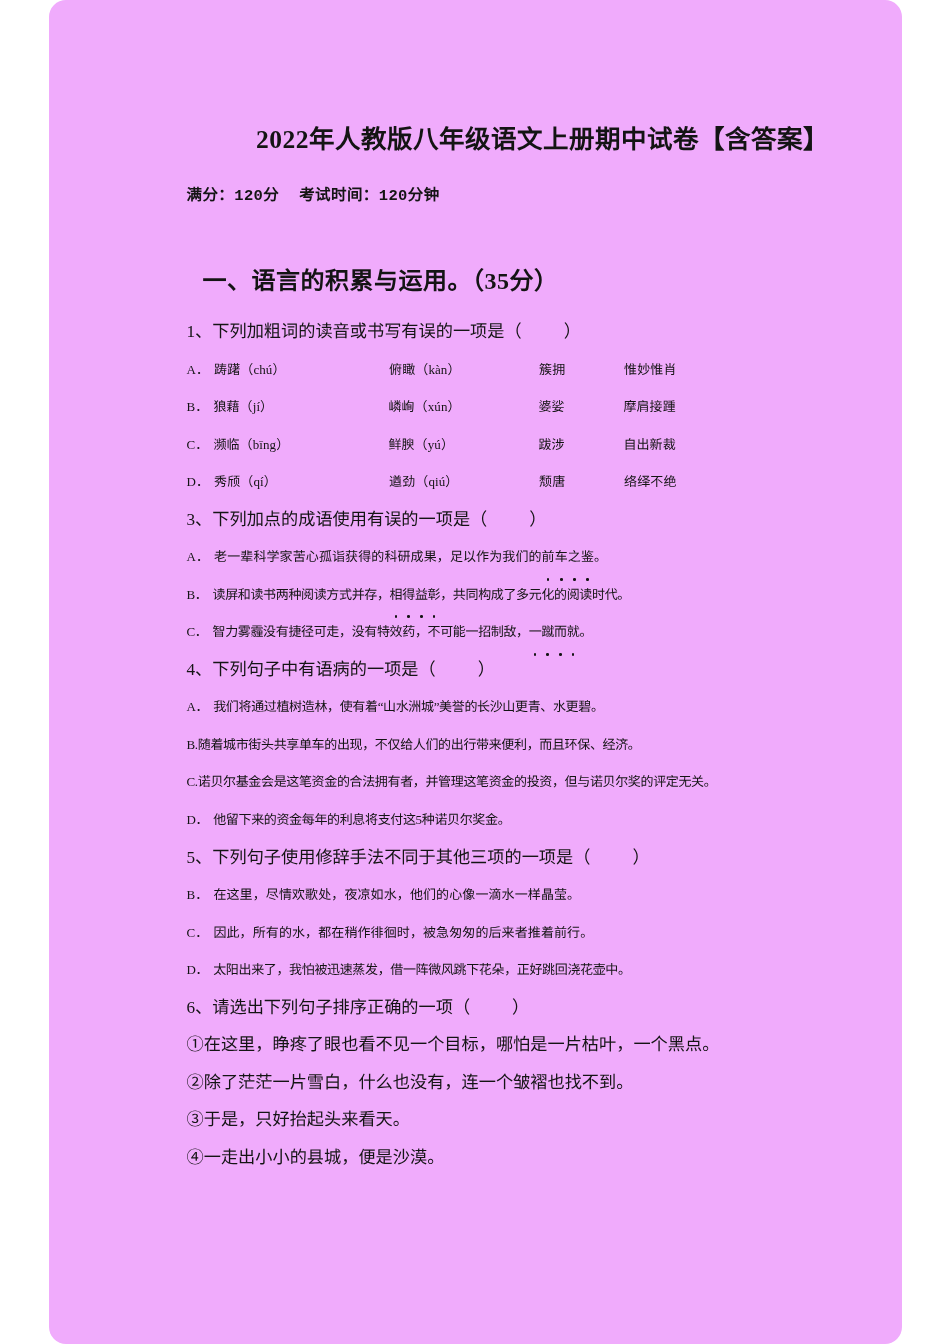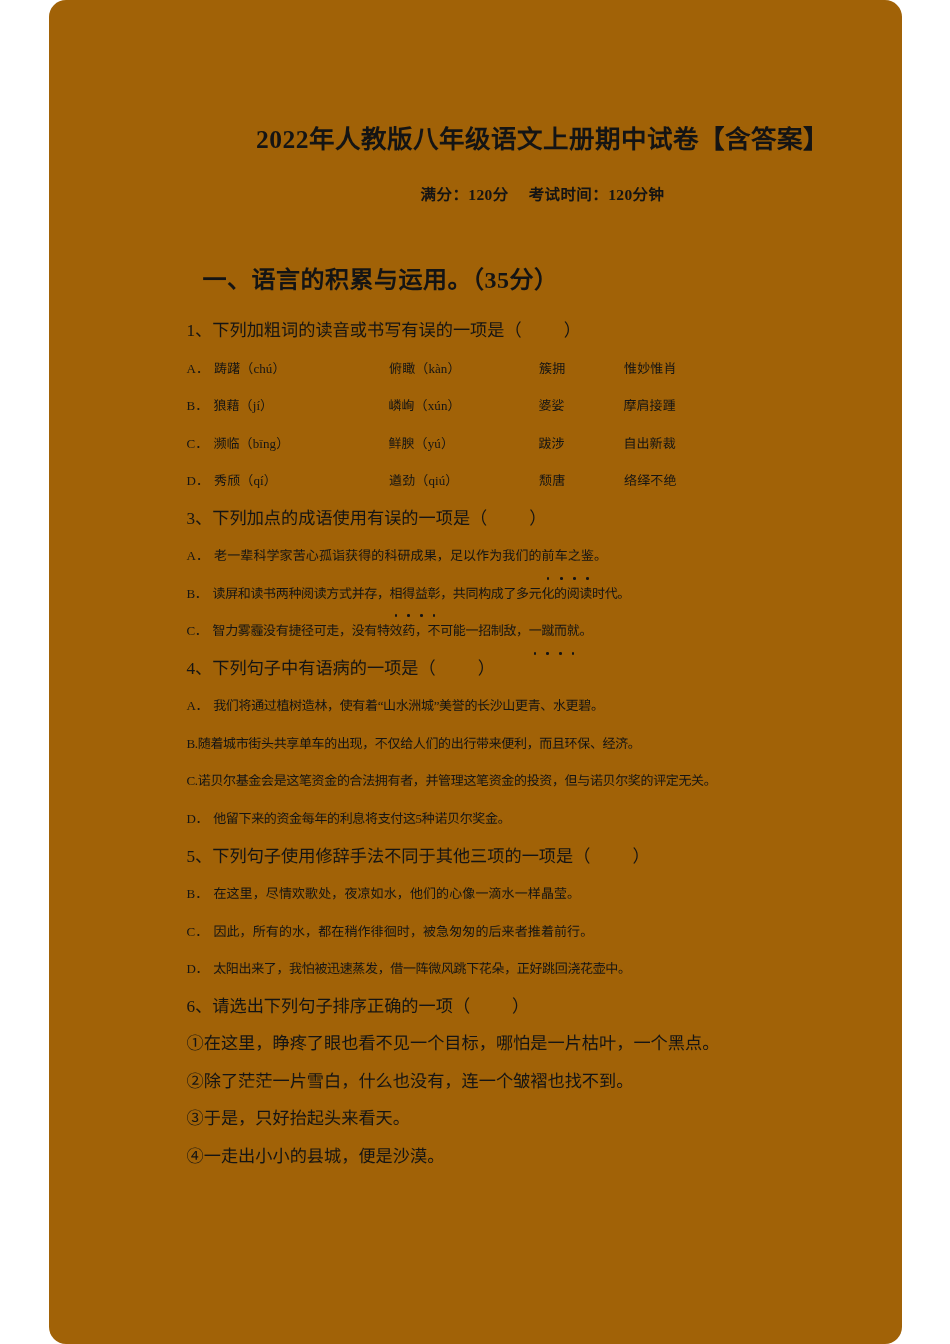--- a/index.html
+++ b/index.html
@@ -6,21 +6,21 @@
   html, body {
     margin: 0;
     padding: 0;
     background: #ffffff;
   }
   .page {
     position: relative;
     width: 853px;
     height: 1344px;
     margin: 0 auto;
-    background: #a16207;
+    background: #f0abfc;
     color: #141414;
     font-family: "Liberation Serif", "DejaVu Serif", serif;
     box-sizing: border-box;
     overflow: hidden;
     border-radius: 17px;
   }
   .content {
     position: absolute;
     left: 138px;
     top: 0;
@@ -34,24 +34,24 @@
     text-align: center;
     letter-spacing: 0.5px;
     margin: 0;
     padding-top: 124px;
     line-height: 1.25;
     white-space: nowrap;
   }
   .doc-subtitle {
     font-size: 15.5px;
     font-weight: bold;
-    text-align: center;
     margin: 0;
     padding-top: 26px;
     letter-spacing: 0.4px;
+    font-family: Liberation Mono, monospace;
   }
   .doc-subtitle .gap {
     display: inline-block;
     width: 20px;
   }
 
   
   .section-heading {
     font-size: 24px;
     font-weight: bold;

